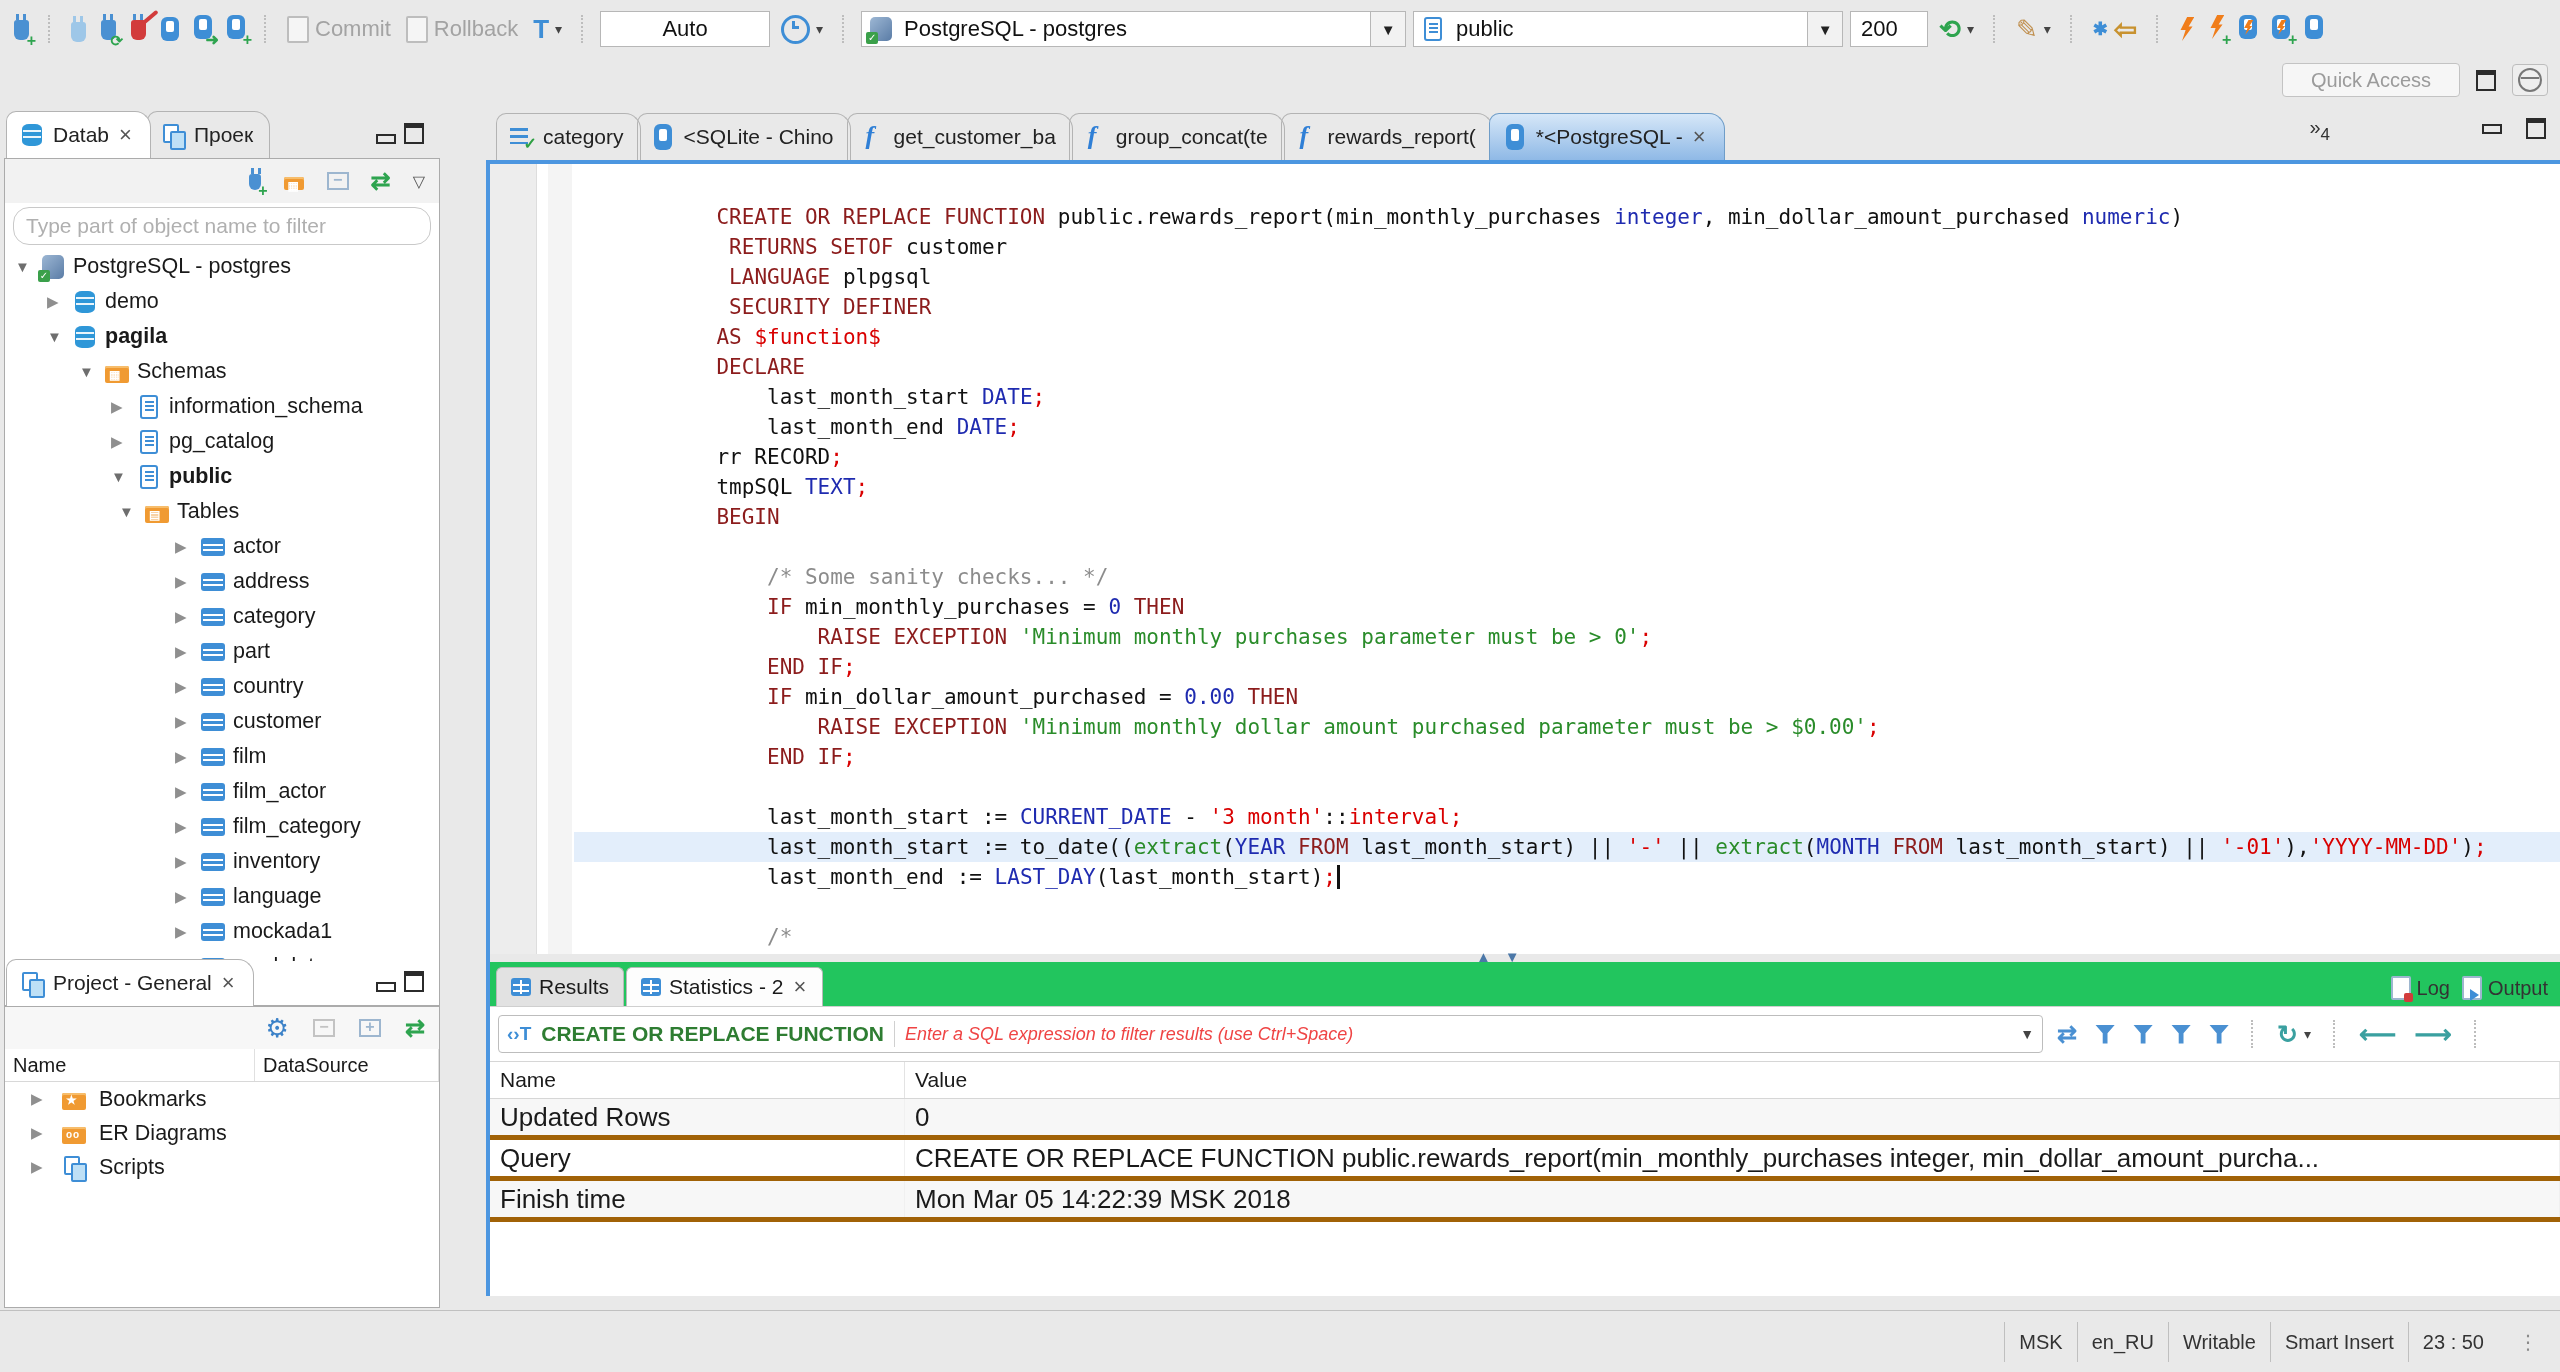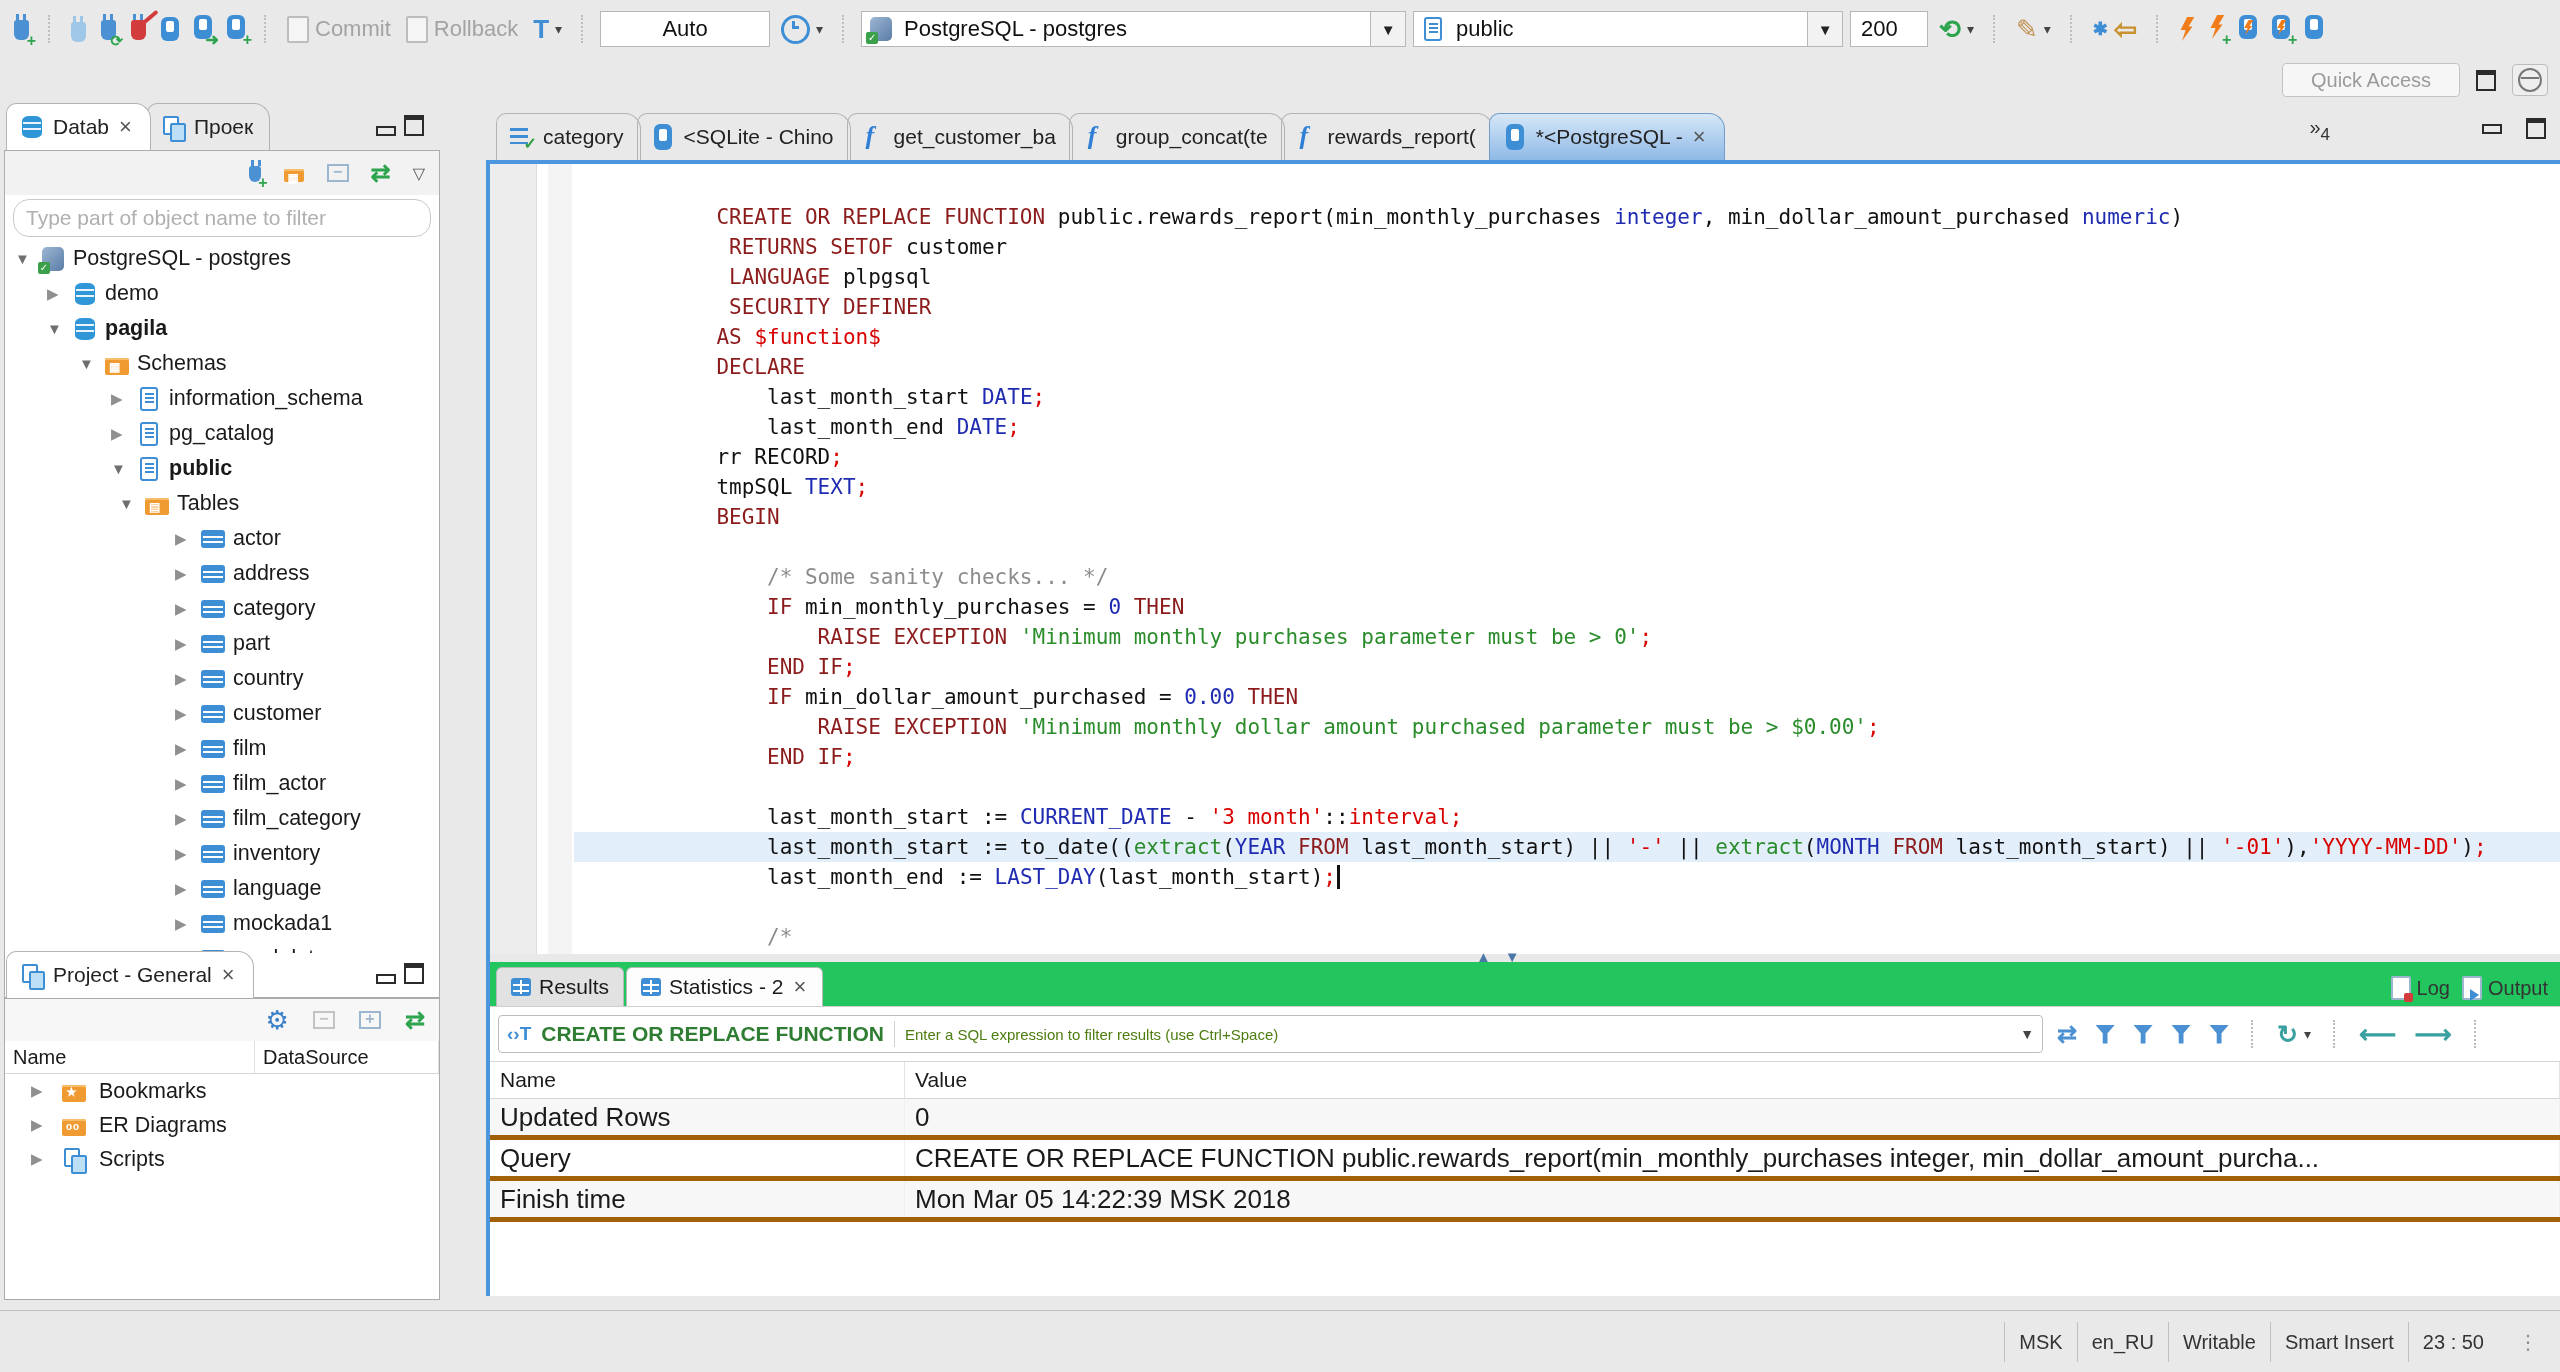--- a/index.html
+++ b/index.html
@@ -53,21 +53,21 @@
 
   
   .tabrow{display:flex;align-items:flex-end;height:58px;box-sizing:border-box}
   .tab{display:flex;align-items:center;gap:8px;height:46px;padding:0 16px 0 12px;border:1px solid #b3b3b3;border-bottom:none;border-radius:10px 16px 0 0;background:transparent;font-size:21px;color:#222;flex:none;margin-right:-4px;white-space:nowrap}
   .tab[data-active="1"]{background:#fff;z-index:2}
   .tab.blue[data-active="1"]{background:linear-gradient(#d6e7f8,#8fb9e6);border-color:#6f9dc8}
   .tab .x{display:none}
   .tab[data-close="1"] .x{display:inline}
 
   
-  #leftcol{left:0;top:92px;width:442px;height:1208px}
+  #leftcol{left:0;top:100px;width:442px;height:1208px}
   #navpanel{position:absolute;left:4px;top:58px;right:2px;height:848px;background:#fff;border:1px solid #ababab;box-sizing:border-box}
   #navtools{display:flex;justify-content:flex-end;align-items:center;gap:14px;height:44px;padding-right:10px;background:#f2f2f2}
   #navfilter{margin:4px 8px;height:38px;border:1px solid #c9c9c9;border-radius:16px;display:flex;align-items:center;padding:0 10px;box-sizing:border-box}
   #navfilter input{border:none;outline:none;width:100%;font-size:21px;color:#333;background:transparent;font-family:"Liberation Sans",sans-serif}
   #navfilter input::placeholder{color:#b0b0b0}
   #tree{overflow:hidden;height:712px}
   .trow{display:flex;align-items:center;gap:7px;height:35px;padding-left:10px;font-size:21.5px}
   .trow[data-lv="1"]{padding-left:42px}.trow[data-lv="2"]{padding-left:74px}
   .trow[data-lv="3"]{padding-left:106px}.trow[data-lv="4"]{padding-left:114px}
   .trow[data-lv="5"]{padding-left:170px}
@@ -138,21 +138,21 @@
   #rtabs .spacer{flex:1}
   .rtb{display:flex;align-items:center;gap:6px;font-size:20px;color:#333;margin:0 12px 6px 0}
   .pgm{width:16px;height:20px;background:#fff;border:2px solid #9db6cf;border-radius:2px;position:relative;display:inline-block}
   .pgm.red::after{content:"";position:absolute;right:-4px;bottom:-4px;width:9px;height:9px;background:#d23c3c;border-radius:2px}
   .pgm.blue::after{content:"";position:absolute;right:-5px;bottom:-3px;width:0;height:0;border:6px solid transparent;border-left:9px solid #3e8ed6}
 
   #filterrow{display:flex;align-items:center;height:46px;padding:4px 8px;gap:10px;border-bottom:1px solid #d6d6d6}
   #filterbox{flex:none;width:1545px;height:38px;border:1px solid #bdbdbd;border-radius:4px;display:flex;align-items:center;padding:0 8px;gap:10px;box-sizing:border-box}
   .fprefix{color:#2e7d32;font-weight:bold;font-size:21px;white-space:nowrap}
   .fdiv{width:1px;height:26px;background:#d0d0d0}
-  .fph{color:#4d7c0f;font-size:15px;flex:1;white-space:nowrap;overflow:hidden}
+  .fph{font-style:italic;color:#ef4444;font-size:18px;flex:1;white-space:nowrap;overflow:hidden}
   .ficon{color:#3e8ed6;font-weight:bold;font-size:19px;white-space:nowrap}
 
   #rgrid{height:356px;border-bottom:1px solid #e3e3e3;overflow:hidden}
   .rghead{display:grid;grid-template-columns:415px 1fr;height:36px;border-bottom:1px solid #d6d6d6;font-size:21px;align-items:center}
   .rghead div{padding-left:10px;border-right:1px solid #e3e3e3;height:100%;display:flex;align-items:center}
   .rgrow{display:grid;grid-template-columns:415px 1fr;height:36px;border-bottom:5px solid #a16207;font-size:26px;align-items:center}
   .rgrow:nth-child(odd){background:#f7f7f7}
   .rgrow div{padding-left:10px;border-right:1px solid #f0f0f0;height:100%;display:flex;align-items:center;white-space:nowrap;overflow:hidden}
 
   

